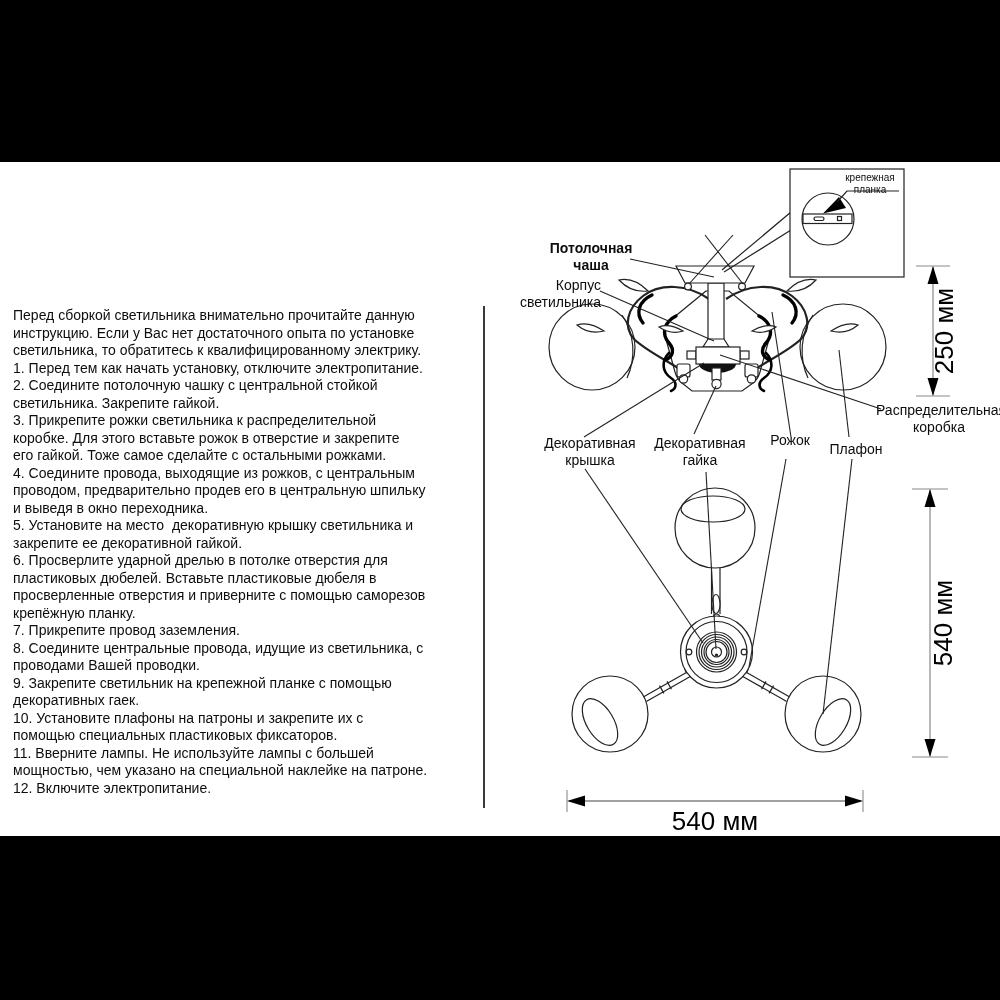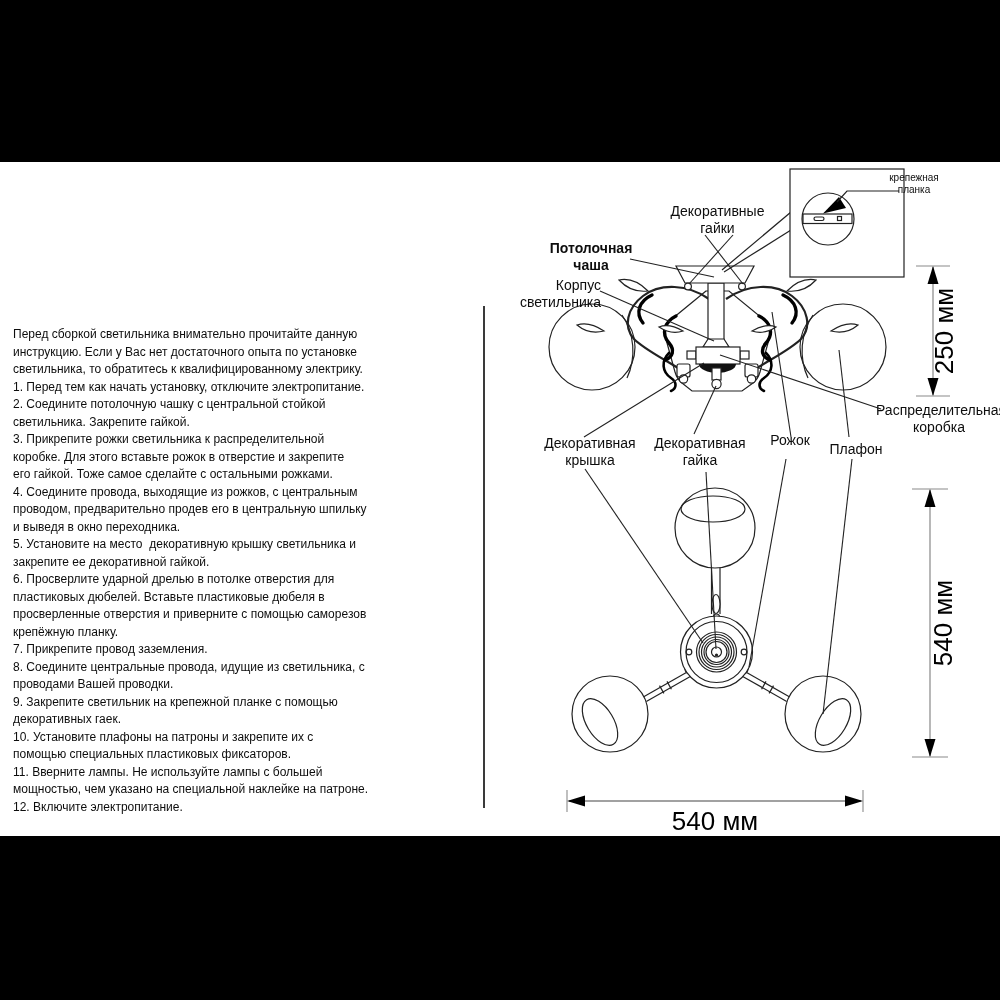--- a/index.html
+++ b/index.html
@@ -2,26 +2,26 @@
 <html><head>
 <meta charset="utf-8">
 <style>
   html,body{margin:0;padding:0;background:#888;}
   .page{position:relative;width:1000px;height:1000px;background:#ffffff;overflow:hidden;
         font-family:"Liberation Sans","DejaVu Sans",sans-serif;color:#111;}
   .bar{position:absolute;left:0;width:1000px;background:#000;}
   .bar.top{top:0;height:162px;}
   .bar.bottom{top:836px;height:164px;}
   .instructions{position:absolute;left:13px;top:307px;width:468px;
-        font-size:12px;line-height:17.5px;white-space:pre;color:#0d0d0d;margin-top:19px;}
+        font-size:14px;line-height:17.5px;white-space:pre;color:#0d0d0d;}
   .divider{position:absolute;left:483px;top:306px;width:2px;height:502px;background:#3a3a3a;}
   .diagram-svg{position:absolute;left:480px;top:160px;width:520px;height:680px;}
   .callout{position:absolute;font-size:14px;line-height:16.5px;text-align:center;
         white-space:pre-line;color:#0d0d0d;}
-  .callout.small{font-size:10px;line-height:11.5px;margin-left:44px;}
+  .callout.small{font-size:10px;line-height:11.5px;}
   svg text{font-family:"Liberation Sans","DejaVu Sans",sans-serif;}
 </style>
 </head>
 <body>
 
 <div class="page">
 
   <div class="bar top"></div>
   <div class="bar bottom"></div>
 
@@ -219,22 +219,20 @@
         <polygon points="567,801 585,795.5 585,806.5" fill="#000" stroke="none"></polygon>
         <polygon points="863,801 845,795.5 845,806.5" fill="#000" stroke="none"></polygon>
         <text x="715" y="830" text-anchor="middle" font-size="26" fill="#000" stroke="none">540 мм</text>
       </g>
 
     </g>
   </svg>
 
   <div class="callout small" style="left:838px;top:172px;width:64px;">крепежная
 планка</div>
-  <div class="callout" style="left:650px;top:203px;width:135px;">Декоративные
-гайки</div>
   <div class="callout" style="left:542px;top:240px;width:98px;font-weight:bold;">Потолочная
 чаша</div>
   <div class="callout" style="left:506px;top:277px;width:95px;text-align:right;">Корпус
 светильника</div>
   <div class="callout" style="left:876px;top:402px;width:126px;">Распределительная
 коробка</div>
   <div class="callout" style="left:534px;top:435px;width:112px;">Декоративная
 крышка</div>
   <div class="callout" style="left:652px;top:435px;width:96px;">Декоративная
 гайка</div>

